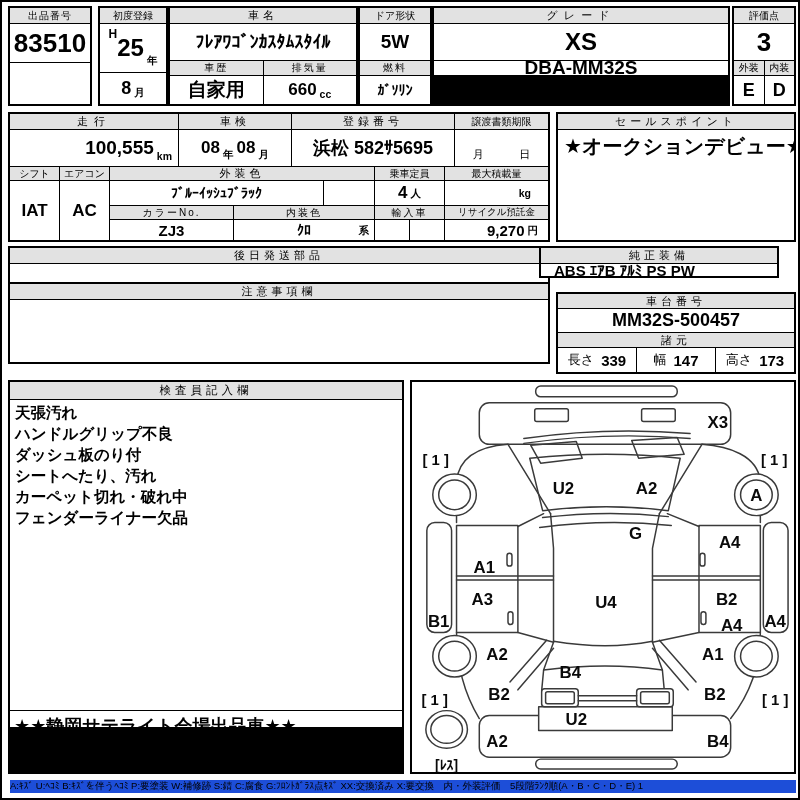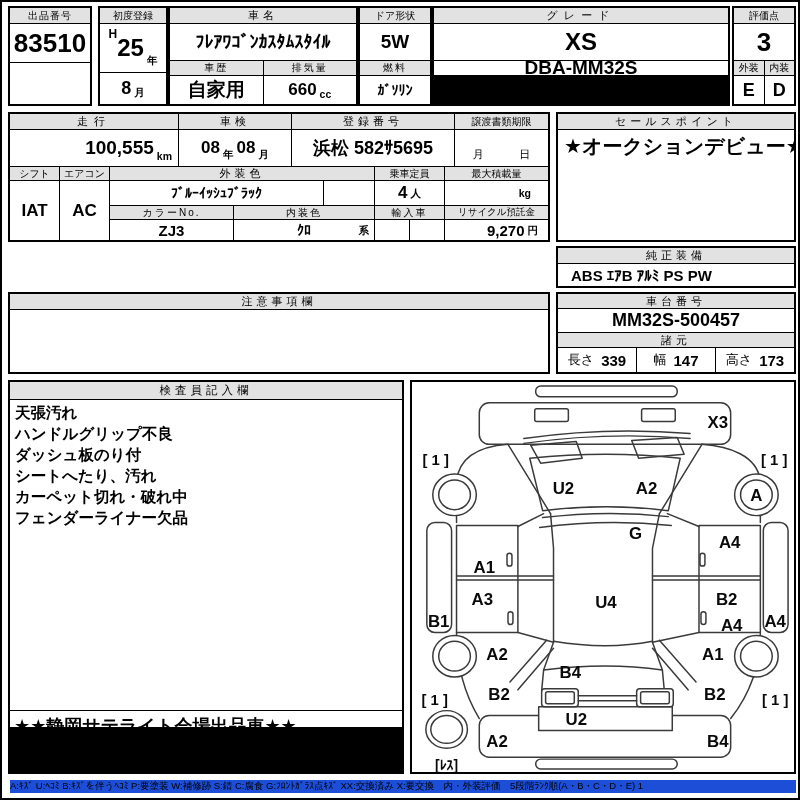--- a/index.html
+++ b/index.html
@@ -144,26 +144,30 @@
       <span class="v f15">9,270</span>
       <span class="u" style="margin-bottom:2px">円</span>
     </div>
   </div>
 
   <div class="box" style="left:554px;top:110px;width:240px;height:130px;grid-template-rows:15px 1fr">
     <div class="hdr">セールスポイント</div>
     <div class="topleft pad v f16">★オークションデビュー★</div>
   </div>
 
-  <div class="box" style="left:554px;top:244px;width:240px;height:42px;grid-template-rows:15px 1fr">
+  <div class="box" style="left:6px;top:244px;width:542px;height:42px;grid-template-rows:15px 1fr">
+    <div class="hdr">後日発送部品</div>
+    <div></div>
+  </div>
+  <div class="box" style="left:537px;top:244px;width:240px;height:32px;grid-template-rows:15px 1fr">
     <div class="hdr">純正装備</div>
     <div class="left v f15" style="padding-left:13px">ABS ｴｱB ｱﾙﾐ PS PW</div>
   </div>
 
-  <div class="box" style="left:6px;top:290px;width:542px;height:82px;grid-template-rows:15px 1fr">
+  <div class="box" style="left:6px;top:280px;width:542px;height:82px;grid-template-rows:15px 1fr">
     <div class="hdr">注意事項欄</div>
     <div></div>
   </div>
   <div class="box" style="left:554px;top:290px;width:240px;height:82px;grid-template-rows:14px 23px 14px 1fr;grid-template-columns:1fr 1fr 1fr">
     <div class="hdr" style="grid-area:1/1/2/4">車台番号</div>
     <div class="v f18" style="grid-area:2/1/3/4">MM32S-500457</div>
     <div class="hdr" style="grid-area:3/1/4/4">諸元</div>
     <div style="grid-area:4/1/5/2">
       <span class="dim-l">長さ</span>
       <span class="dim-v">339</span>

